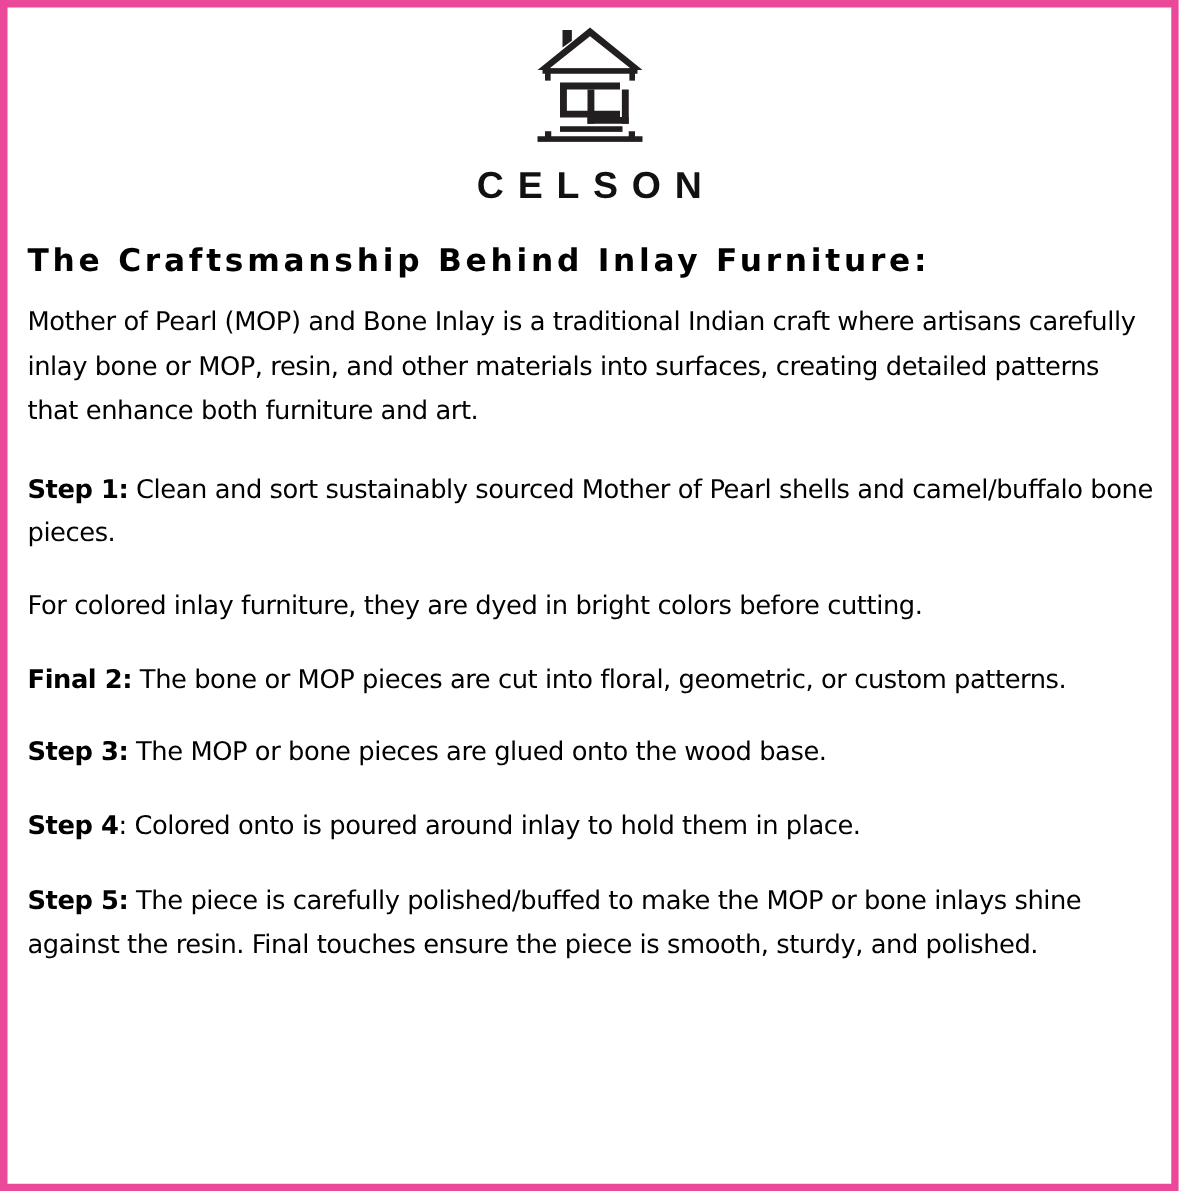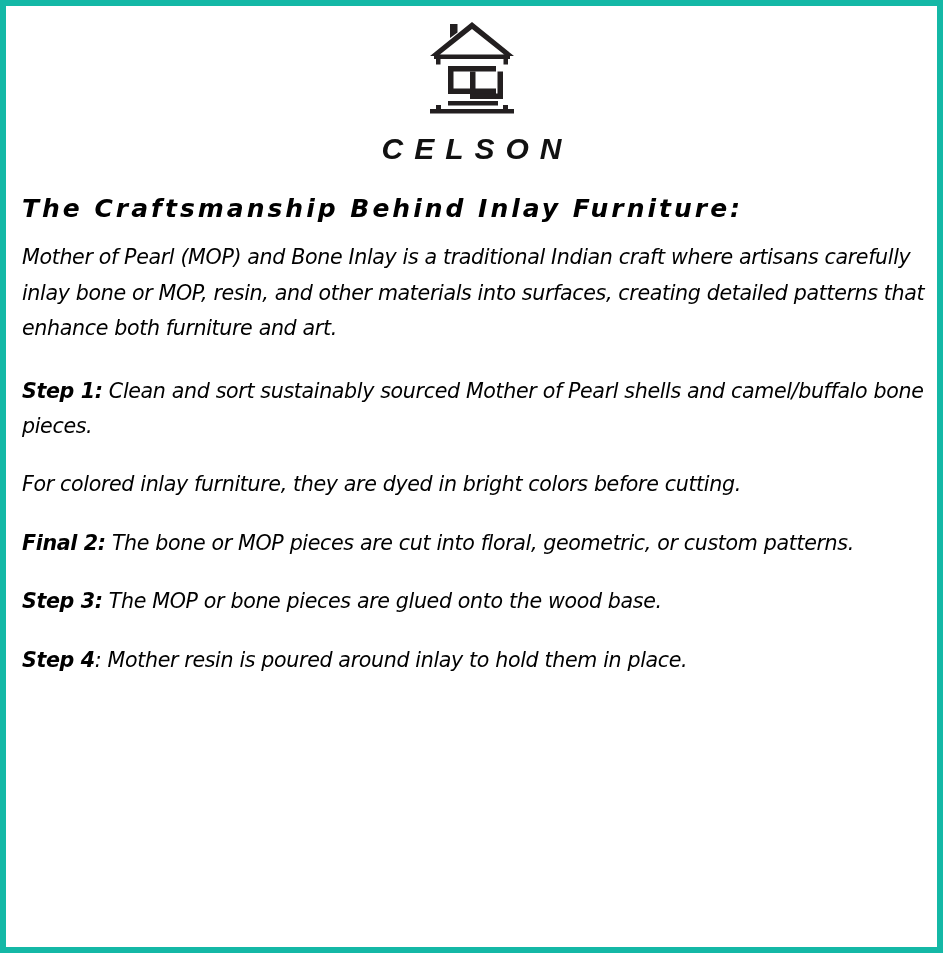--- a/index.html
+++ b/index.html
@@ -12,25 +12,24 @@
     height: 953px;
     font-family: "Liberation Sans", sans-serif;
     color: #000000;
     overflow: hidden;
   }
 
   .poster {
     box-sizing: border-box;
     width: 943px;
     height: 953px;
-    border: 6px solid #14b8a6;
+    border: 6px solid #ec4899;
     background: #ffffff;
     padding: 6px 10px 0 10px;
     position: relative;
-    font-style: italic;
   }
 
   
   .logo-block {
     text-align: center;
     padding-top: 4px;
   }
   .logo-mark {
     display: block;
     margin: 0 auto;
@@ -123,17 +122,18 @@
     <p class="para p-intro">Mother of Pearl (MOP) and Bone Inlay is a traditional Indian craft where artisans carefully inlay bone or MOP, resin, and other materials into surfaces, creating detailed patterns that enhance both furniture and art.</p>
 
     <p class="para p-step1"><b>Step 1:</b><span> Clean and sort sustainably sourced Mother of Pearl shells and camel/buffalo bone pieces.</span></p>
 
     <p class="para p-color">For colored inlay furniture, they are dyed in bright colors before cutting.</p>
 
     <p class="para p-step2"><b>Final 2:</b><span> The bone or MOP pieces are cut into floral, geometric, or custom patterns.</span></p>
 
     <p class="para p-step3"><b>Step 3:</b><span> The MOP or bone pieces are glued onto the wood base.</span></p>
 
-    <p class="para p-step4"><b>Step 4</b><span>: Mother resin is poured around inlay to hold them in place.</span></p>
+    <p class="para p-step4"><b>Step 4</b><span>: Colored onto is poured around inlay to hold them in place.</span></p>
 
+    <p class="para p-step5"><b>Step 5:</b><span> The piece is carefully polished/buffed to make the MOP or bone inlays shine against the resin. Final touches ensure the piece is smooth, sturdy, and polished.</span></p>
 
   </div>
 </div>
 
 </body></html>

